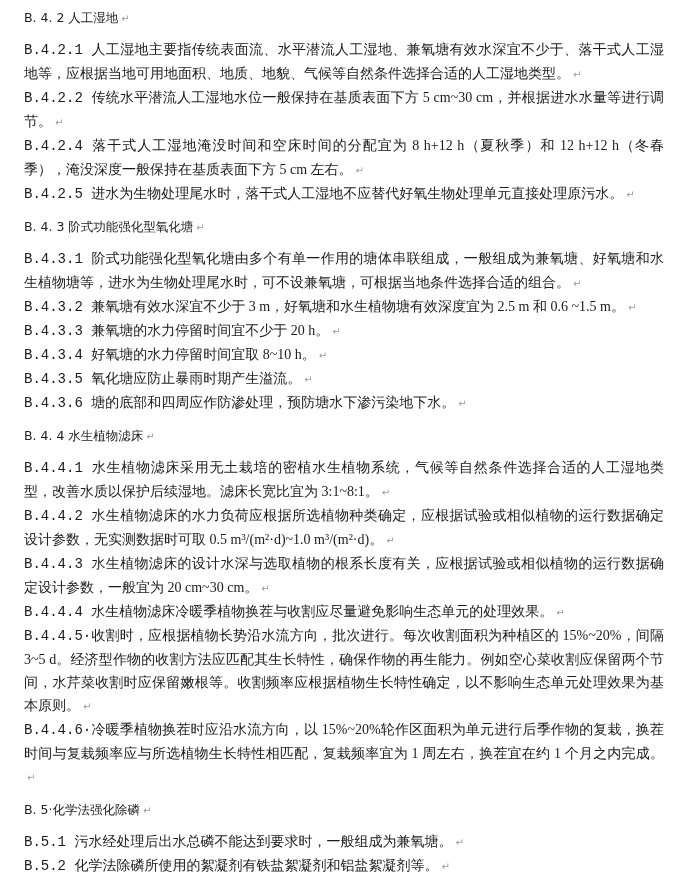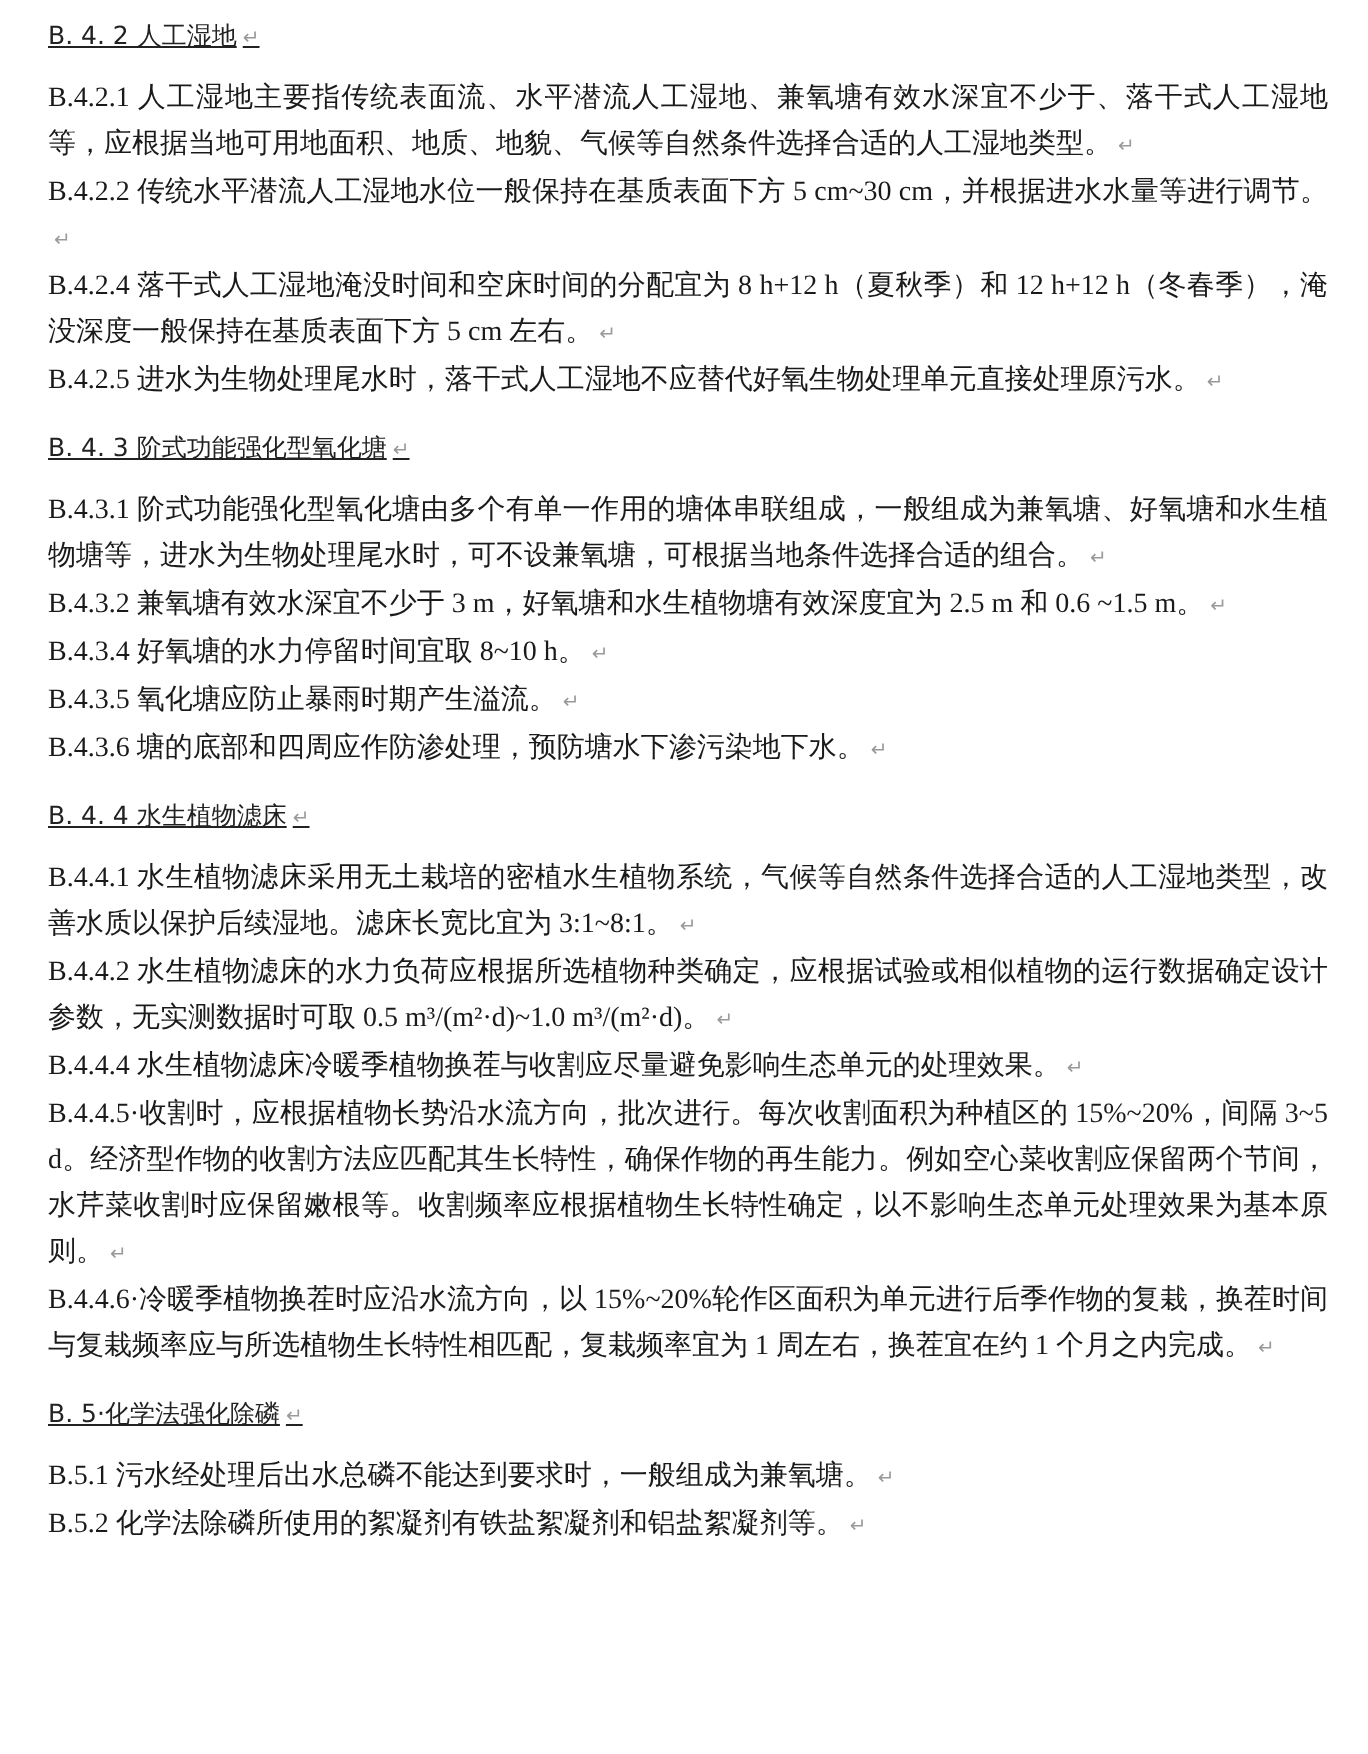--- a/index.html
+++ b/index.html
@@ -21,33 +21,32 @@
     width: 640px;
   }
   .heading {
     font-family: "DejaVu Sans", "Liberation Sans", sans-serif;
     font-size: 12.5px;
     line-height: 23px;
     height: 23px;
     margin: 0 0 9px 0;
     color: #222;
     white-space: nowrap;
-    text-decoration: underline;
   }
   .para {
     font-family: "Liberation Serif", "DejaVu Serif", serif;
     font-size: 14px;
     line-height: 23px;
     margin: 0;
     text-align: justify;
     text-align-last: left;
     color: #1a1a1a;
   }
   .para .num {
-    font-family: Liberation Serif, serif;
+    font-family: Liberation Mono, monospace;
   }
   .pmark {
     color: #9a9a9a;
     font-size: 10px;
     margin-left: 3px;
     font-family: "DejaVu Sans", sans-serif;
   }
   .section {
     margin-bottom: 9px;
   }
@@ -62,29 +61,31 @@
     <p class="para"><span class="num">B.4.2.1 </span><span>人工湿地主要指传统表面流、水平潜流人工湿地、兼氧塘有效水深宜不少于、落干式人工湿地等，应根据当地可用地面积、地质、地貌、气候等自然条件选择合适的人工湿地类型。</span><span class="pmark">↵</span></p>
     <p class="para"><span class="num">B.4.2.2 </span><span>传统水平潜流人工湿地水位一般保持在基质表面下方 5 cm~30 cm，并根据进水水量等进行调节。</span><span class="pmark">↵</span></p>
     <p class="para"><span class="num">B.4.2.4 </span><span>落干式人工湿地淹没时间和空床时间的分配宜为 8 h+12 h（夏秋季）和 12 h+12 h（冬春季），淹没深度一般保持在基质表面下方 5 cm 左右。</span><span class="pmark">↵</span></p>
     <p class="para"><span class="num">B.4.2.5 </span><span>进水为生物处理尾水时，落干式人工湿地不应替代好氧生物处理单元直接处理原污水。</span><span class="pmark">↵</span></p>
   </div>
 
   <div class="section">
     <div class="heading"><span>B. 4. 3 阶式功能强化型氧化塘</span><span class="pmark">↵</span></div>
     <p class="para"><span class="num">B.4.3.1 </span><span>阶式功能强化型氧化塘由多个有单一作用的塘体串联组成，一般组成为兼氧塘、好氧塘和水生植物塘等，进水为生物处理尾水时，可不设兼氧塘，可根据当地条件选择合适的组合。</span><span class="pmark">↵</span></p>
     <p class="para"><span class="num">B.4.3.2 </span><span>兼氧塘有效水深宜不少于 3 m，好氧塘和水生植物塘有效深度宜为 2.5 m 和 0.6 ~1.5 m。</span><span class="pmark">↵</span></p>
+    <p class="para"><span class="num">B.4.3.3 </span><span>兼氧塘的水力停留时间宜不少于 20 h。</span><span class="pmark">↵</span></p>
     <p class="para"><span class="num">B.4.3.4 </span><span>好氧塘的水力停留时间宜取 8~10 h。</span><span class="pmark">↵</span></p>
     <p class="para"><span class="num">B.4.3.5 </span><span>氧化塘应防止暴雨时期产生溢流。</span><span class="pmark">↵</span></p>
     <p class="para"><span class="num">B.4.3.6 </span><span>塘的底部和四周应作防渗处理，预防塘水下渗污染地下水。</span><span class="pmark">↵</span></p>
   </div>
 
   <div class="section">
     <div class="heading"><span>B. 4. 4 水生植物滤床</span><span class="pmark">↵</span></div>
     <p class="para"><span class="num">B.4.4.1 </span><span>水生植物滤床采用无土栽培的密植水生植物系统，气候等自然条件选择合适的人工湿地类型，改善水质以保护后续湿地。滤床长宽比宜为 3:1~8:1。</span><span class="pmark">↵</span></p>
     <p class="para"><span class="num">B.4.4.2 </span><span>水生植物滤床的水力负荷应根据所选植物种类确定，应根据试验或相似植物的运行数据确定设计参数，无实测数据时可取 0.5 m³/(m²·d)~1.0 m³/(m²·d)。</span><span class="pmark">↵</span></p>
+    <p class="para"><span class="num">B.4.4.3 </span><span>水生植物滤床的设计水深与选取植物的根系长度有关，应根据试验或相似植物的运行数据确定设计参数，一般宜为 20 cm~30 cm。</span><span class="pmark">↵</span></p>
     <p class="para"><span class="num">B.4.4.4 </span><span>水生植物滤床冷暖季植物换茬与收割应尽量避免影响生态单元的处理效果。</span><span class="pmark">↵</span></p>
     <p class="para"><span class="num">B.4.4.5·</span><span>收割时，应根据植物长势沿水流方向，批次进行。每次收割面积为种植区的 15%~20%，间隔 3~5 d。经济型作物的收割方法应匹配其生长特性，确保作物的再生能力。例如空心菜收割应保留两个节间，水芹菜收割时应保留嫩根等。收割频率应根据植物生长特性确定，以不影响生态单元处理效果为基本原则。</span><span class="pmark">↵</span></p>
     <p class="para"><span class="num">B.4.4.6·</span><span>冷暖季植物换茬时应沿水流方向，以 15%~20%轮作区面积为单元进行后季作物的复栽，换茬时间与复栽频率应与所选植物生长特性相匹配，复栽频率宜为 1 周左右，换茬宜在约 1 个月之内完成。</span><span class="pmark">↵</span></p>
   </div>
 
   <div class="section">
     <div class="heading"><span>B. 5·化学法强化除磷</span><span class="pmark">↵</span></div>
     <p class="para"><span class="num">B.5.1 </span><span>污水经处理后出水总磷不能达到要求时，一般组成为兼氧塘。</span><span class="pmark">↵</span></p>
     <p class="para"><span class="num">B.5.2 </span><span>化学法除磷所使用的絮凝剂有铁盐絮凝剂和铝盐絮凝剂等。</span><span class="pmark">↵</span></p>
   </div>

